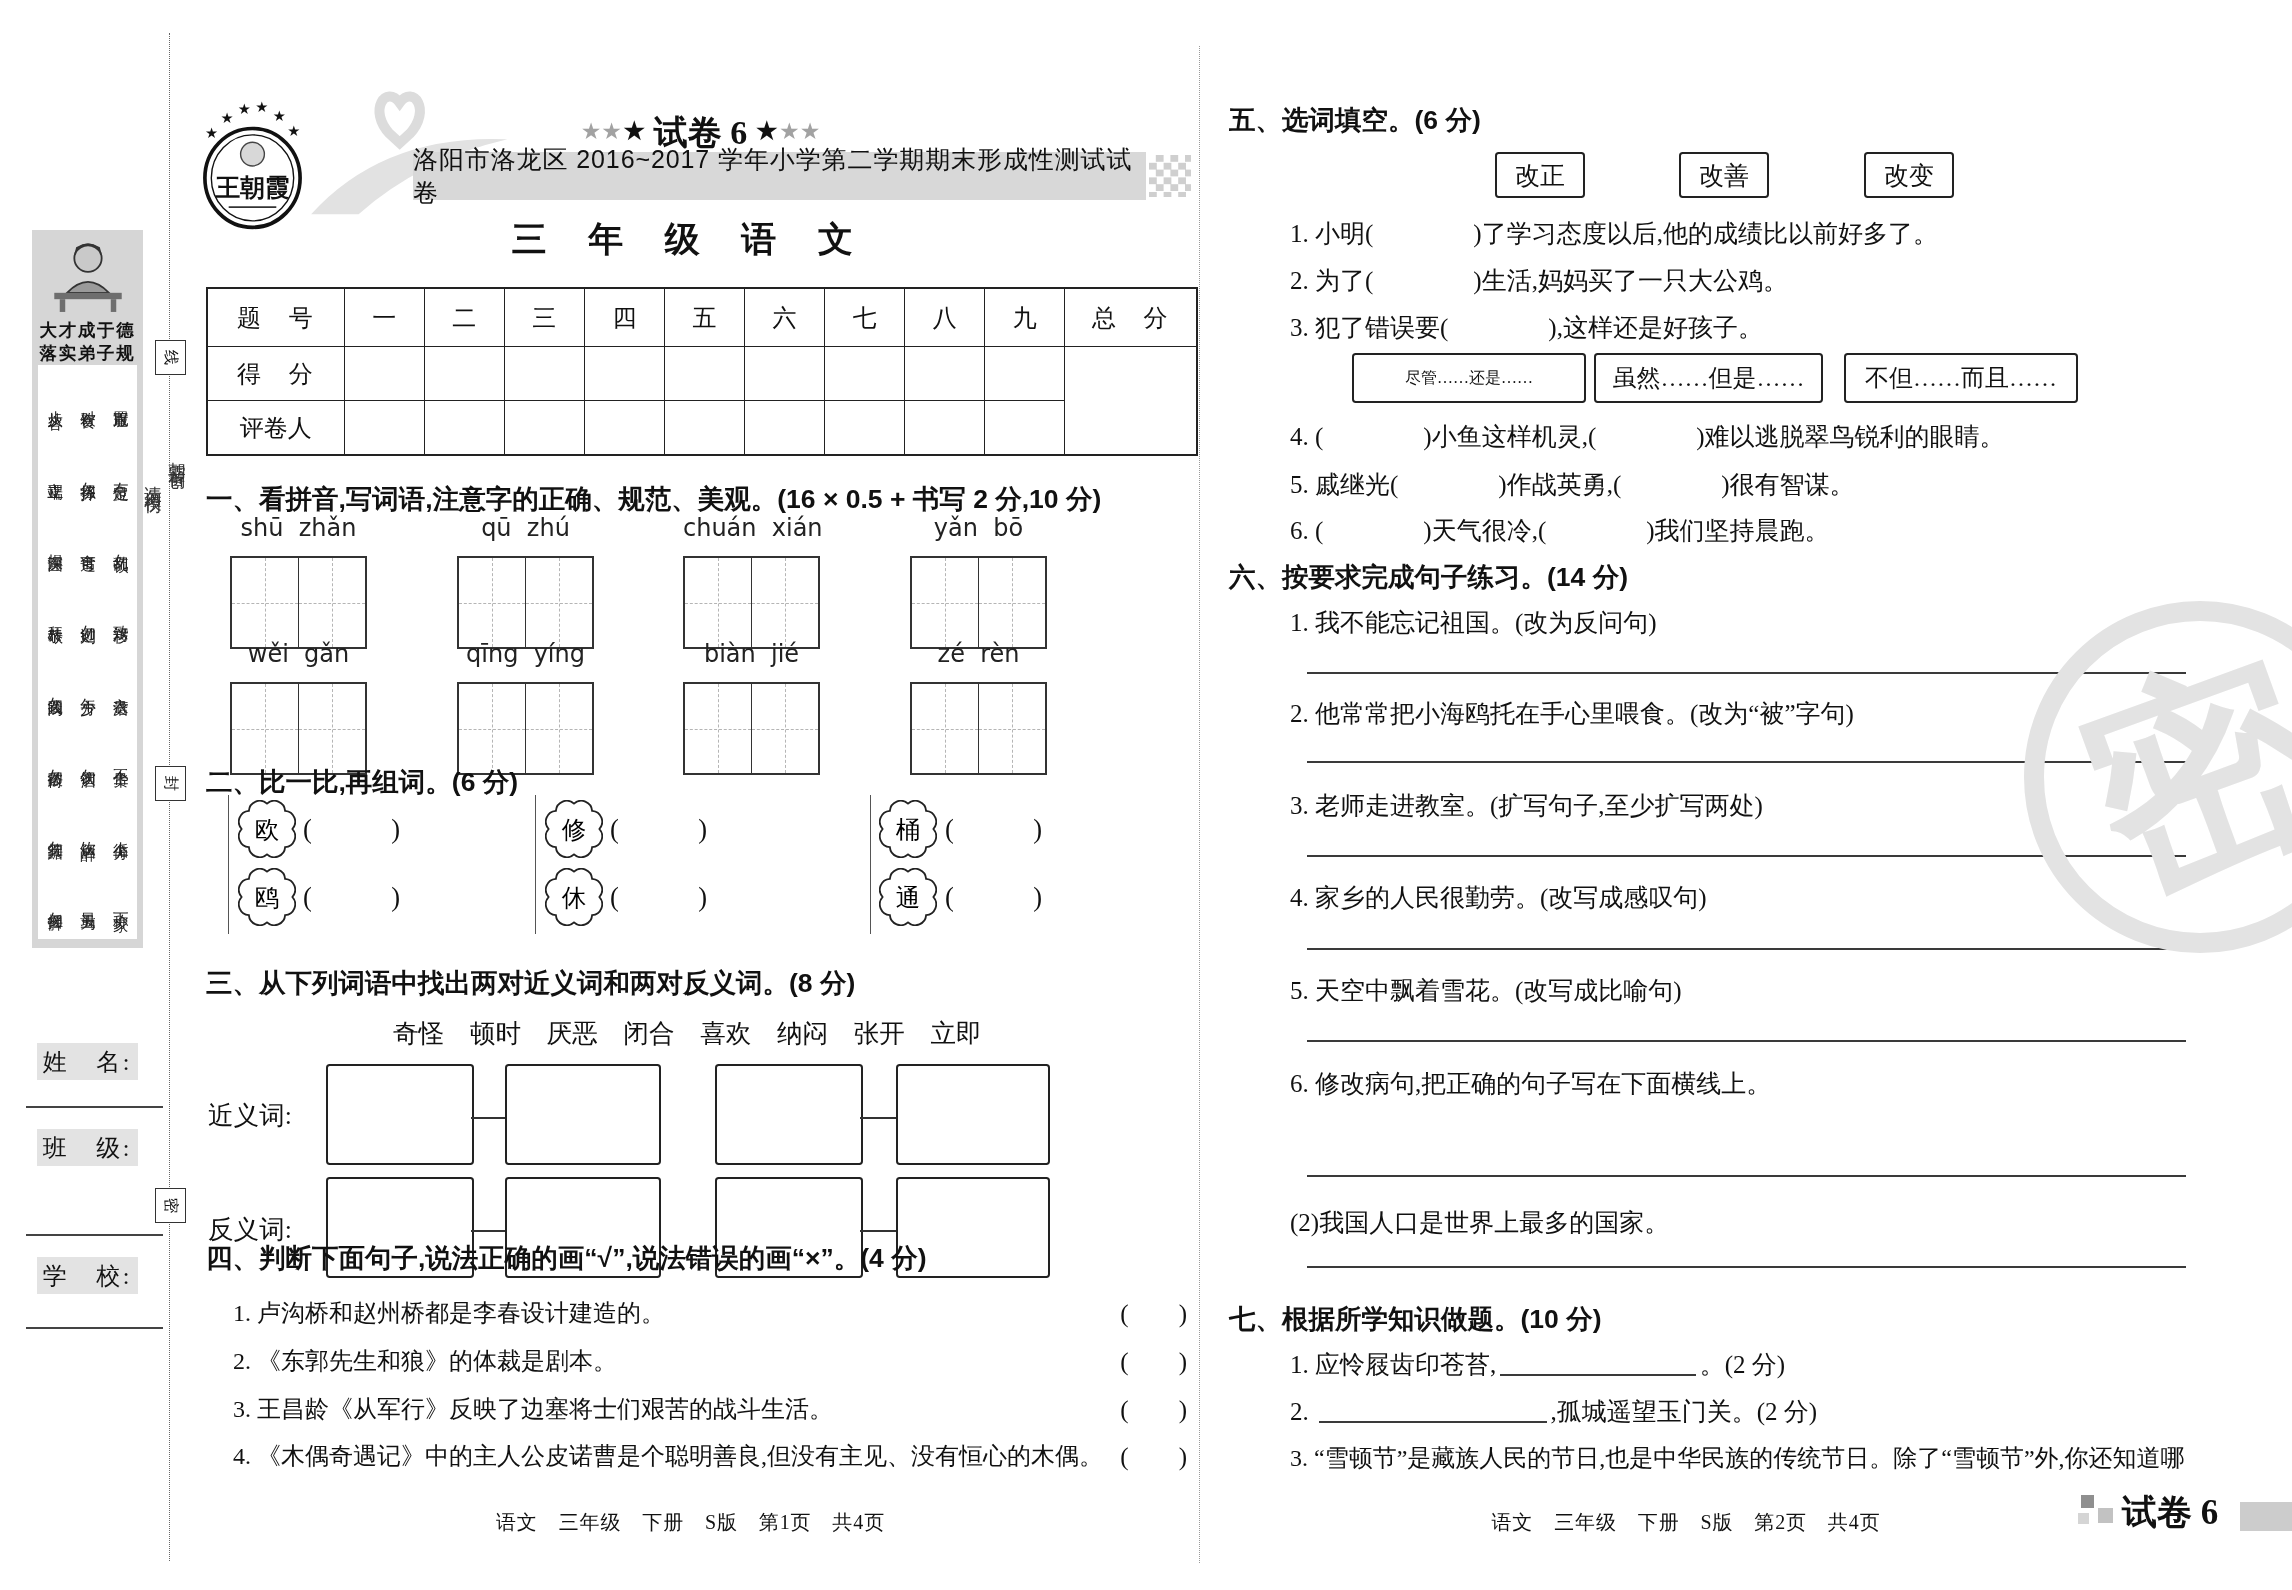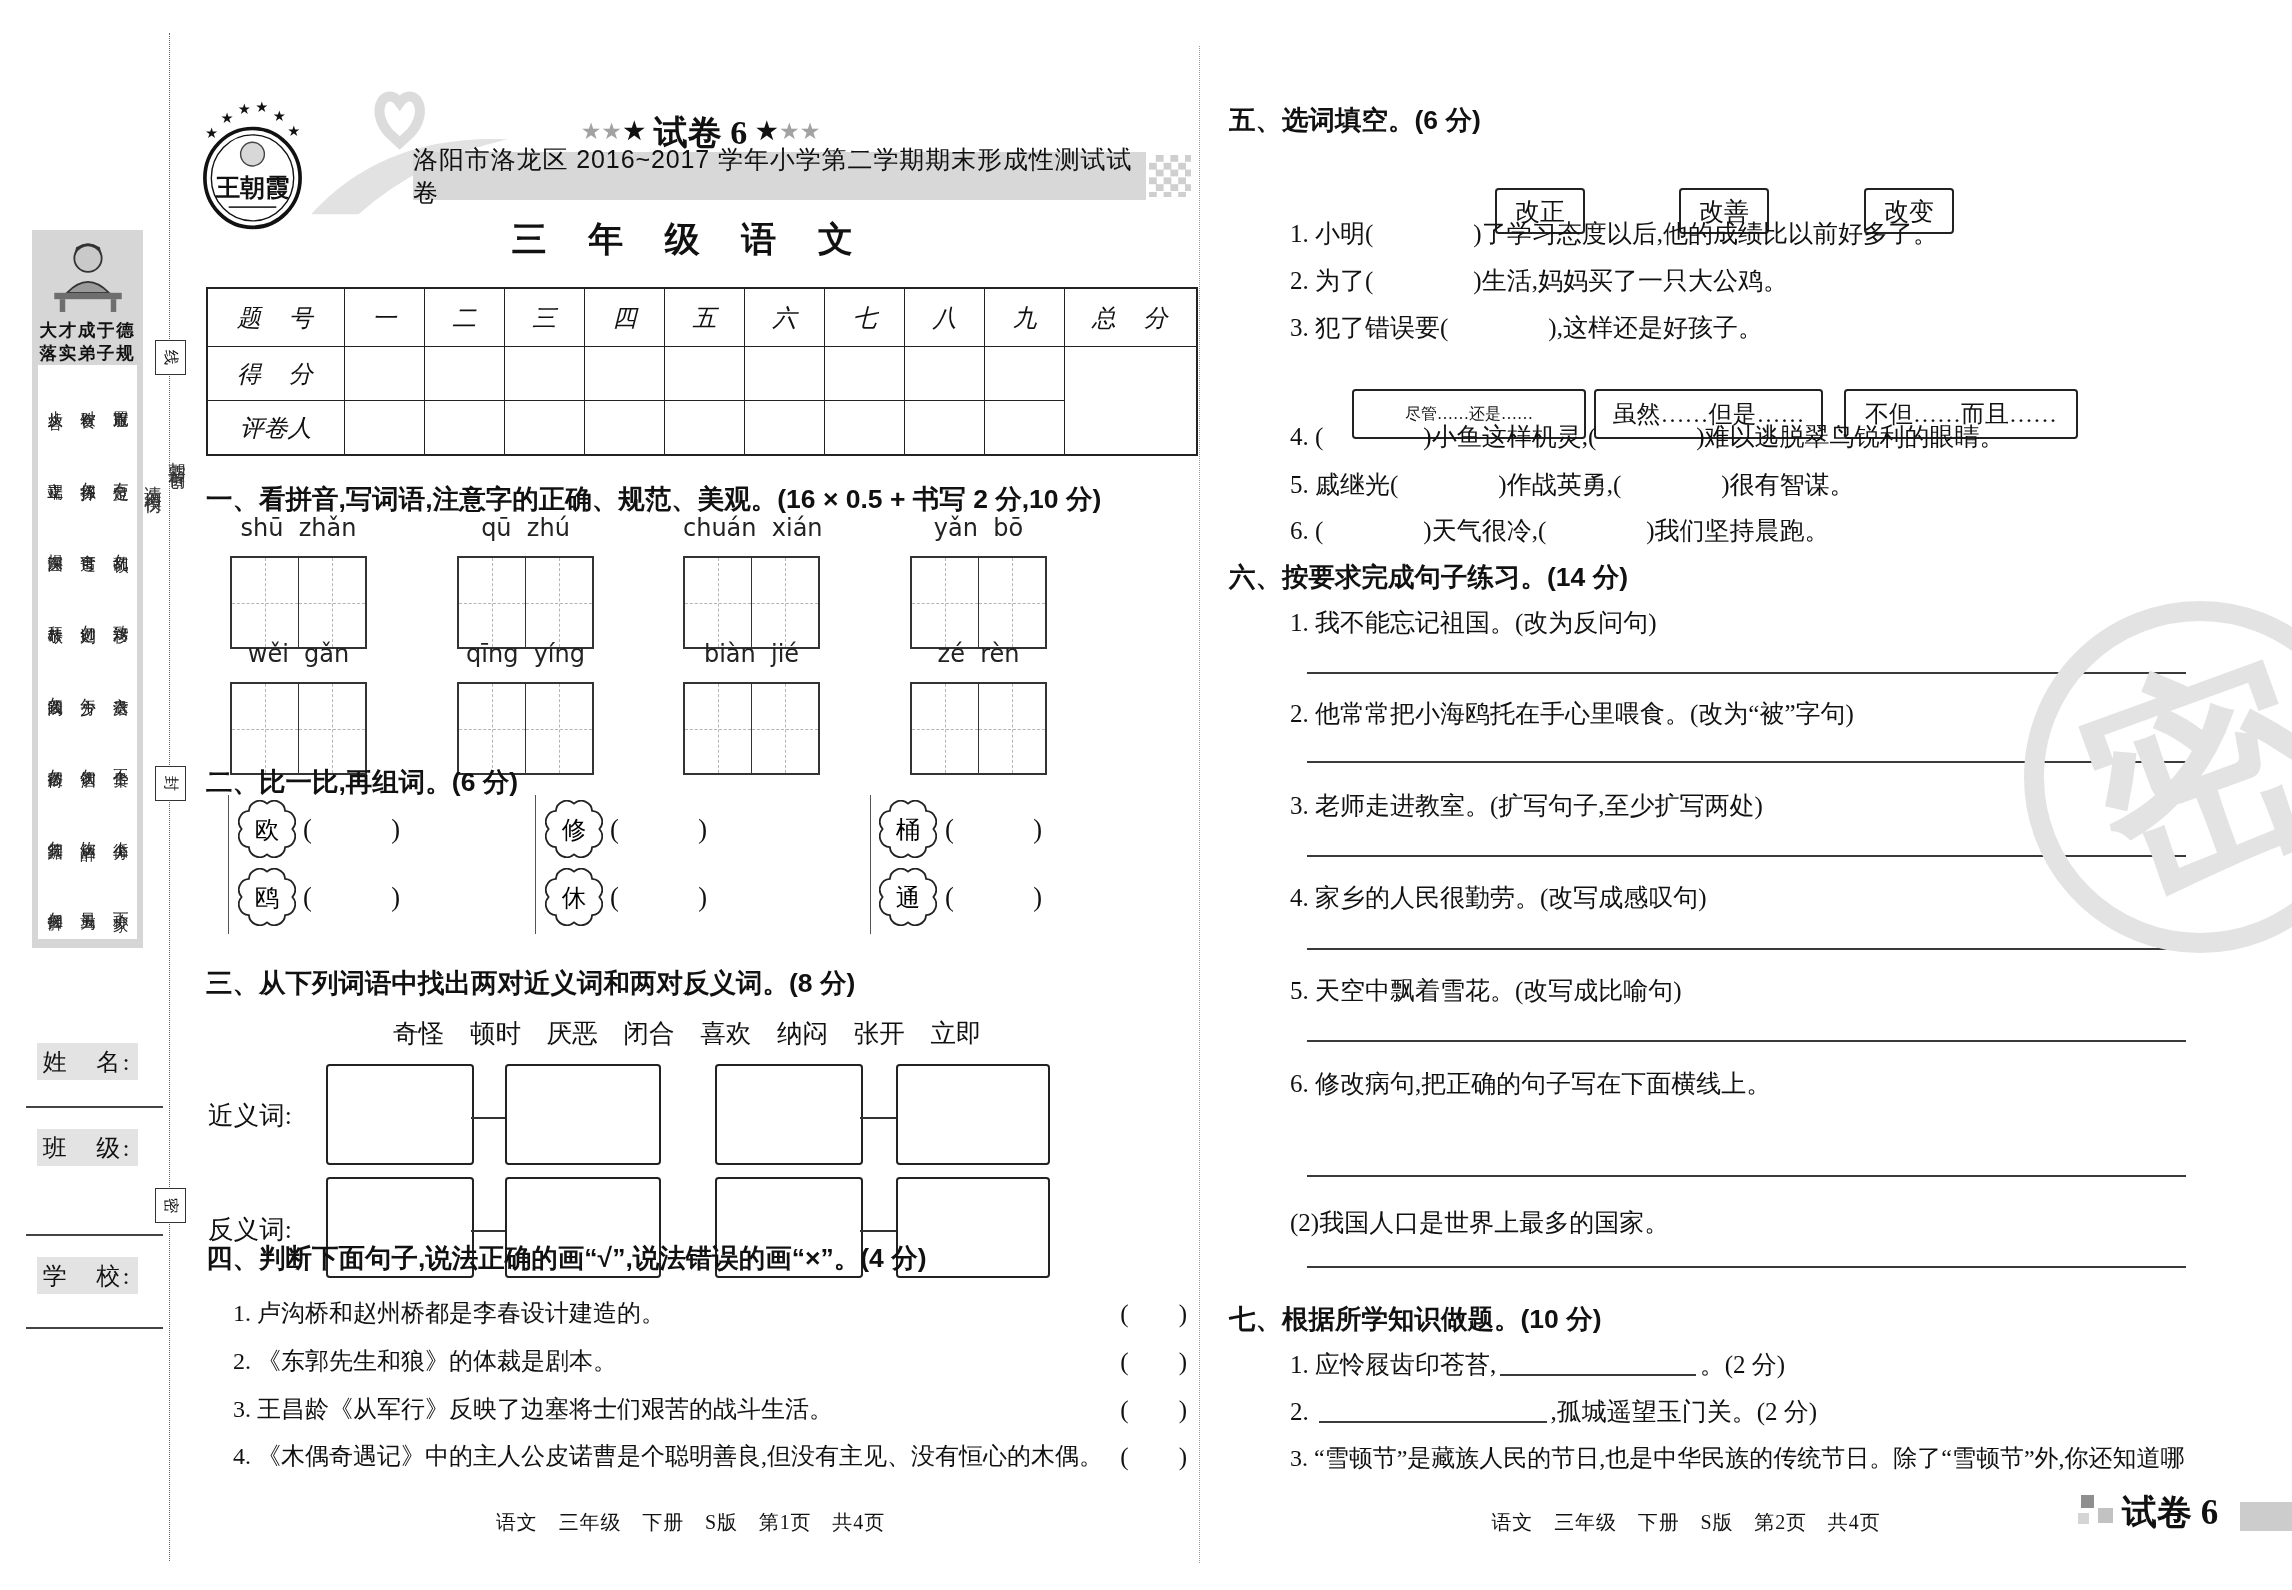--- a/index.html
+++ b/index.html
@@ -43,21 +43,21 @@
               font-family:"Liberation Sans","DejaVu Sans",sans-serif;font-weight:400;font-size:25px;letter-spacing:0.9px;}
   .checker{left:1149px;top:155px;width:42px;height:42px;
            background:repeating-conic-gradient(#cfcfcf 0 25%,transparent 0 50%);background-size:14.6px 14.6px;}
   .subtitle{left:206px;top:216px;width:969px;text-align:center;font-size:35px;font-weight:700;letter-spacing:16.4px;white-space:nowrap;}
 
   
   table.score{position:absolute;left:206px;top:287px;width:992px;border-collapse:collapse;table-layout:fixed;
               font-size:24px;}
   table.score td{border:1.8px solid #222;text-align:center;height:51px;}
   table.score tr.hrow td{height:55px;}
-  table.score{border:2.7px solid #222;font-style:italic;}
+  table.score{border:2.7px solid #222;}
   td.lab{letter-spacing:1.8px;}
 
   
   .pinyin{position:absolute;width:137px;text-align:center;font-family:"DejaVu Sans",sans-serif;
           font-size:24px;white-space:pre;color:#222;}
   .wgrid{position:absolute;width:137px;height:93px;border:2.7px solid #333;display:flex;box-sizing:border-box;}
   .wcell{flex:1;position:relative;}
   .wcell + .wcell{border-left:1.8px solid #333;}
   .wcell::before{content:"";position:absolute;left:50%;top:0;bottom:0;border-left:1.8px dashed #b5b5b5;}
   .wcell::after{content:"";position:absolute;top:50%;left:0;right:0;border-top:1.8px dashed #b5b5b5;}
@@ -74,21 +74,21 @@
   .conn{position:absolute;height:0;border-top:2.3px solid #333;}
   .rowlab{position:absolute;font-size:25.6px;white-space:nowrap;}
 
   
   .q-item{position:absolute;left:233px;width:954px;display:flex;font-size:24px;white-space:nowrap;}
   .q-text{flex:1;}
   .q-bracket{width:91px;text-align:right;font-size:25px;white-space:pre;}
 
   
   .bankbox{position:absolute;border:2.3px solid #222;border-radius:3.7px;display:flex;align-items:center;
-           justify-content:center;font-size:25px;background:#fff;white-space:nowrap;margin-top:36px;}
+           justify-content:center;font-size:25px;background:#fff;white-space:nowrap;}
   .ans-line{position:absolute;left:1307px;width:879px;height:0;border-bottom:2.7px solid #3a3a3a;}
   .blank{display:inline-block;border-bottom:2.7px solid #3a3a3a;height:27.4px;vertical-align:-3.7px;margin:0 3.7px;}
 
   
   .wm{left:2024px;top:601px;width:352px;height:352px;border:20px solid #e3e3e3;border-radius:50%;
       display:flex;align-items:center;justify-content:center;box-sizing:border-box;}
   .wm span{font-size:219px;font-weight:700;color:#e3e3e3;transform:rotate(-20deg);
            font-family:"Liberation Sans",sans-serif;}
 
   

